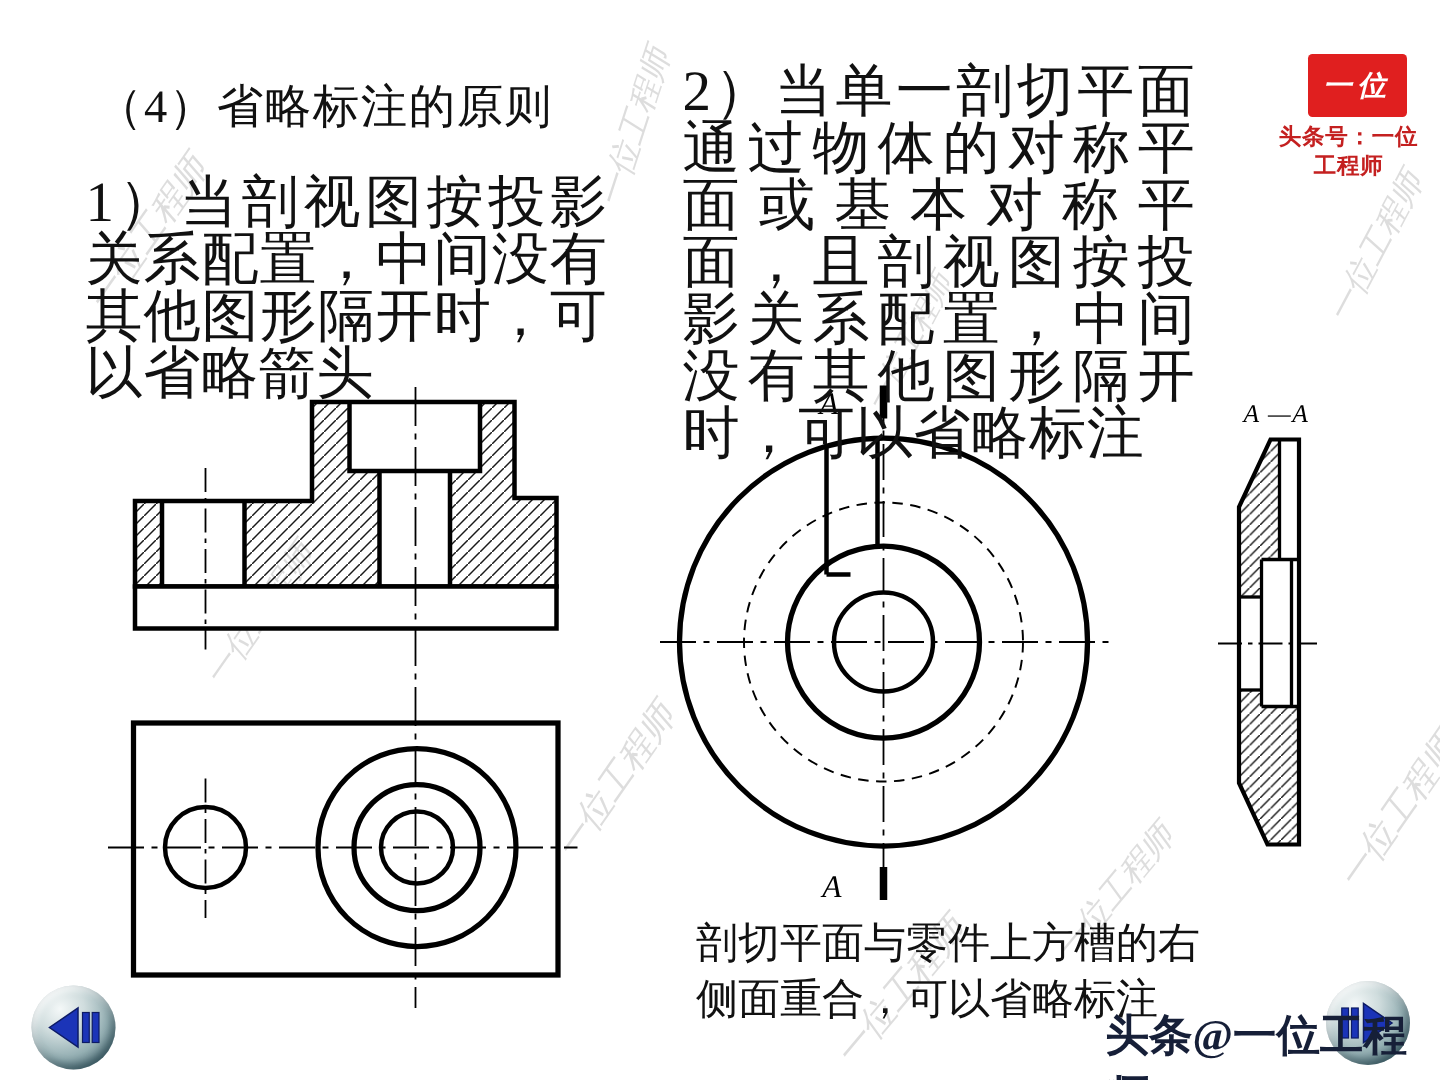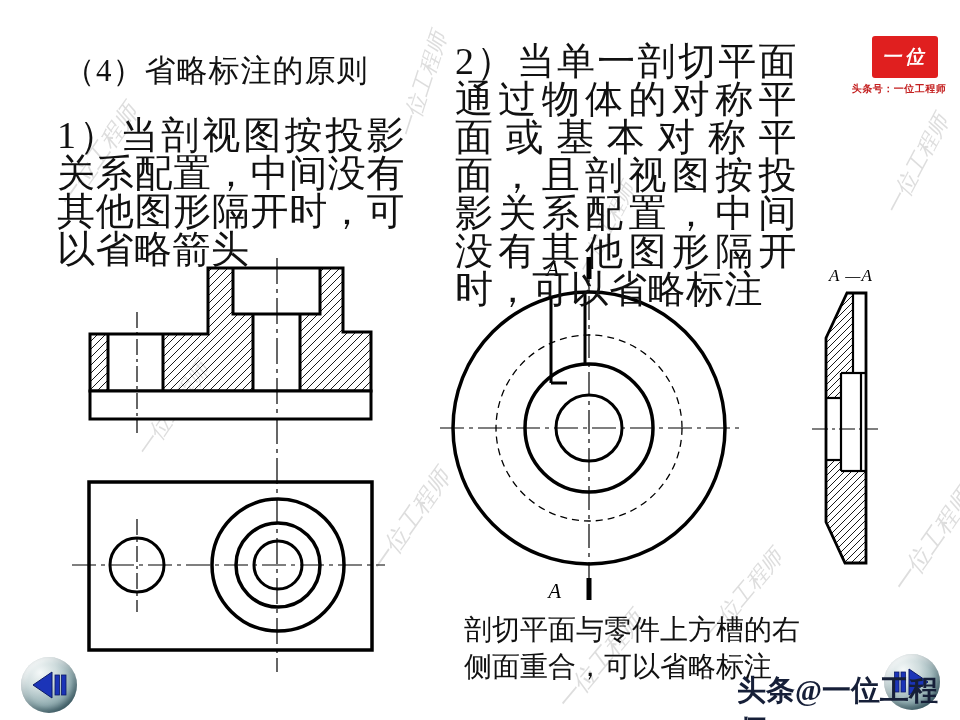--- a/index.html
+++ b/index.html
@@ -8,21 +8,21 @@
   .abs{position:absolute;}
   #title{left:64px;top:50px;font-size:31px;letter-spacing:1px;font-weight:400;}
   .para{font-size:38px;line-height:38px;letter-spacing:.5px;text-align:justify;}
   #para1{left:57px;top:116px;width:348px;}
   #para2{left:455px;top:42px;width:342px;}
   #caption{left:464px;top:611px;width:356px;font-size:28px;line-height:37px;}
   
   #logo-box{left:872px;top:36px;width:66px;height:42px;background:#e01f1f;border-radius:3px;
             display:flex;align-items:center;justify-content:center;}
   #logo-badge{color:#fff;font-size:19px;font-style:italic;letter-spacing:4px;font-weight:700;}
-  #logo-caption{left:845px;top:82px;width:108px;font-size:10px;color:#c42020;font-weight:700;
+  #logo-caption{left:845px;top:82px;width:108px;font-size:15px;color:#c42020;font-weight:700;
                 text-align:center;letter-spacing:.5px;}
   
   #watermark{left:737px;top:671px;font-size:29px;font-weight:600;z-index:6;}
   
   .nav-btn{width:56px;height:56px;border-radius:50%;z-index:5;cursor:pointer;
     background:radial-gradient(circle at 34% 28%, #f4f8f8 0%, #cfdcdd 30%, #93aeb2 60%, #51707a 85%, #30505a 100%);
     box-shadow:inset -2px -3px 6px rgba(0,30,40,.45), inset 2px 3px 5px rgba(255,255,255,.8);
     display:flex;align-items:center;justify-content:center;}
   #nav-prev{left:21px;top:657px;}
   #nav-next{left:884px;top:654px;}

